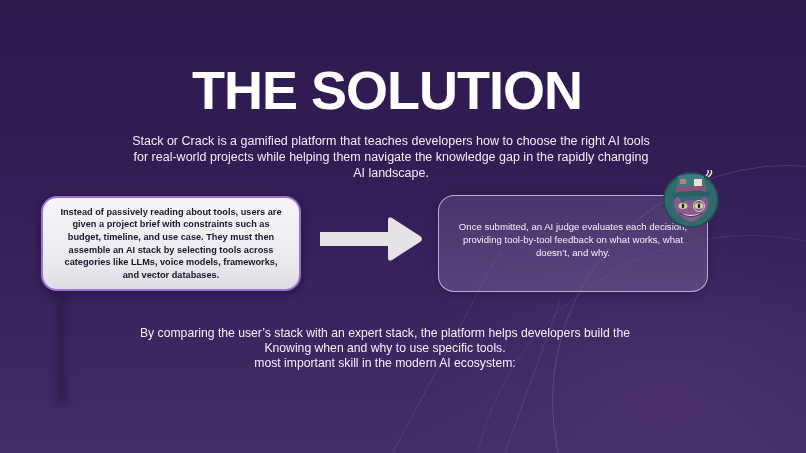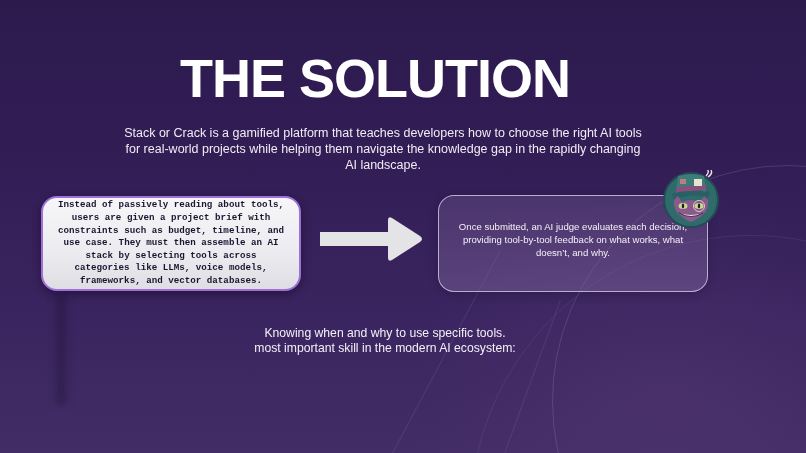--- a/index.html
+++ b/index.html
@@ -98,21 +98,20 @@
       height: 95px;
       box-sizing: border-box;
       border-radius: 16px;
       border: 2px solid #a070d8;
       background: linear-gradient(180deg, #f6f5f8 0%, #ececf0 60%, #dedde3 100%);
       box-shadow: 0 3px 10px rgba(10,5,25,0.45);
       display: flex;
       align-items: center;
       justify-content: center;
       padding: 4px 14px;
-      font-family: Liberation Mono, monospace;
     }
     .card-left p {
       margin: 0;
       text-align: center;
       color: #1d1530;
       font-weight: 700;
       font-size: 9.2px;
       line-height: 12.6px;
     }
     .arrow {
@@ -168,23 +167,23 @@
 <body>
 
 <div class="slide">
   <div class="bg-glow"></div>
   <div class="deco-arc a1"></div>
   <div class="deco-arc a2"></div>
   <div class="deco-line l1"></div>
   <div class="deco-line l2"></div>
   <div class="shadow-streak"></div>
 
-  <h1 class="title" style="margin:0">THE SOLUTION</h1>
-
-  <p class="intro" style="margin:0">Stack or Crack is a gamified platform that teaches developers how to choose the right AI tools for real-world projects while helping them navigate the knowledge gap in the rapidly changing AI landscape.</p>
+  <h1 class="title" style="margin:12px">THE SOLUTION</h1>
+
+  <p class="intro" style="margin:8px">Stack or Crack is a gamified platform that teaches developers how to choose the right AI tools for real-world projects while helping them navigate the knowledge gap in the rapidly changing AI landscape.</p>
 
   <div class="card-left">
     <p>Instead of passively reading about tools, users are given a project brief with constraints such as budget, timeline, and use case. They must then assemble an AI stack by selecting tools across categories like LLMs, voice models, frameworks, and vector databases.</p>
   </div>
 
   <svg class="arrow" viewBox="0 0 106 46" xmlns="http://www.w3.org/2000/svg">
     <rect x="2" y="16" width="72" height="14" fill="#e4e4e6"></rect>
     <path d="M70 4 Q70 0 74 2 L102 20 Q106 23 102 26 L74 44 Q70 46 70 42 Z" fill="#e4e4e6"></path>
   </svg>
 
@@ -207,16 +206,17 @@
     <ellipse cx="21" cy="36" rx="4.5" ry="3" fill="#c8d98a"></ellipse>
     <ellipse cx="37" cy="36" rx="4.5" ry="3" fill="#c8d98a"></ellipse>
     <circle cx="37" cy="36" r="5.5" fill="none" stroke="#d8d0c8" stroke-width="1"></circle>
     <ellipse cx="21" cy="36" rx="1.2" ry="2.4" fill="#1d1530"></ellipse>
     <ellipse cx="37" cy="36" rx="1.2" ry="2.4" fill="#1d1530"></ellipse>
     <path d="M17 43 Q29 50 41 43 Q29 47 17 43 Z" fill="#f2efe8"></path>
     <path d="M17 43 Q29 50 41 43" stroke="#1d1530" stroke-width="0.8" fill="none"></path>
   </svg>
 
   <div class="closing">
+    <span>By comparing the user’s stack with an expert stack, the platform helps developers build the</span>
     <span>Knowing when and why to use specific tools.</span>
     <span>most important skill in the modern AI ecosystem:</span>
   </div>
 </div>
 
 </body></html>

